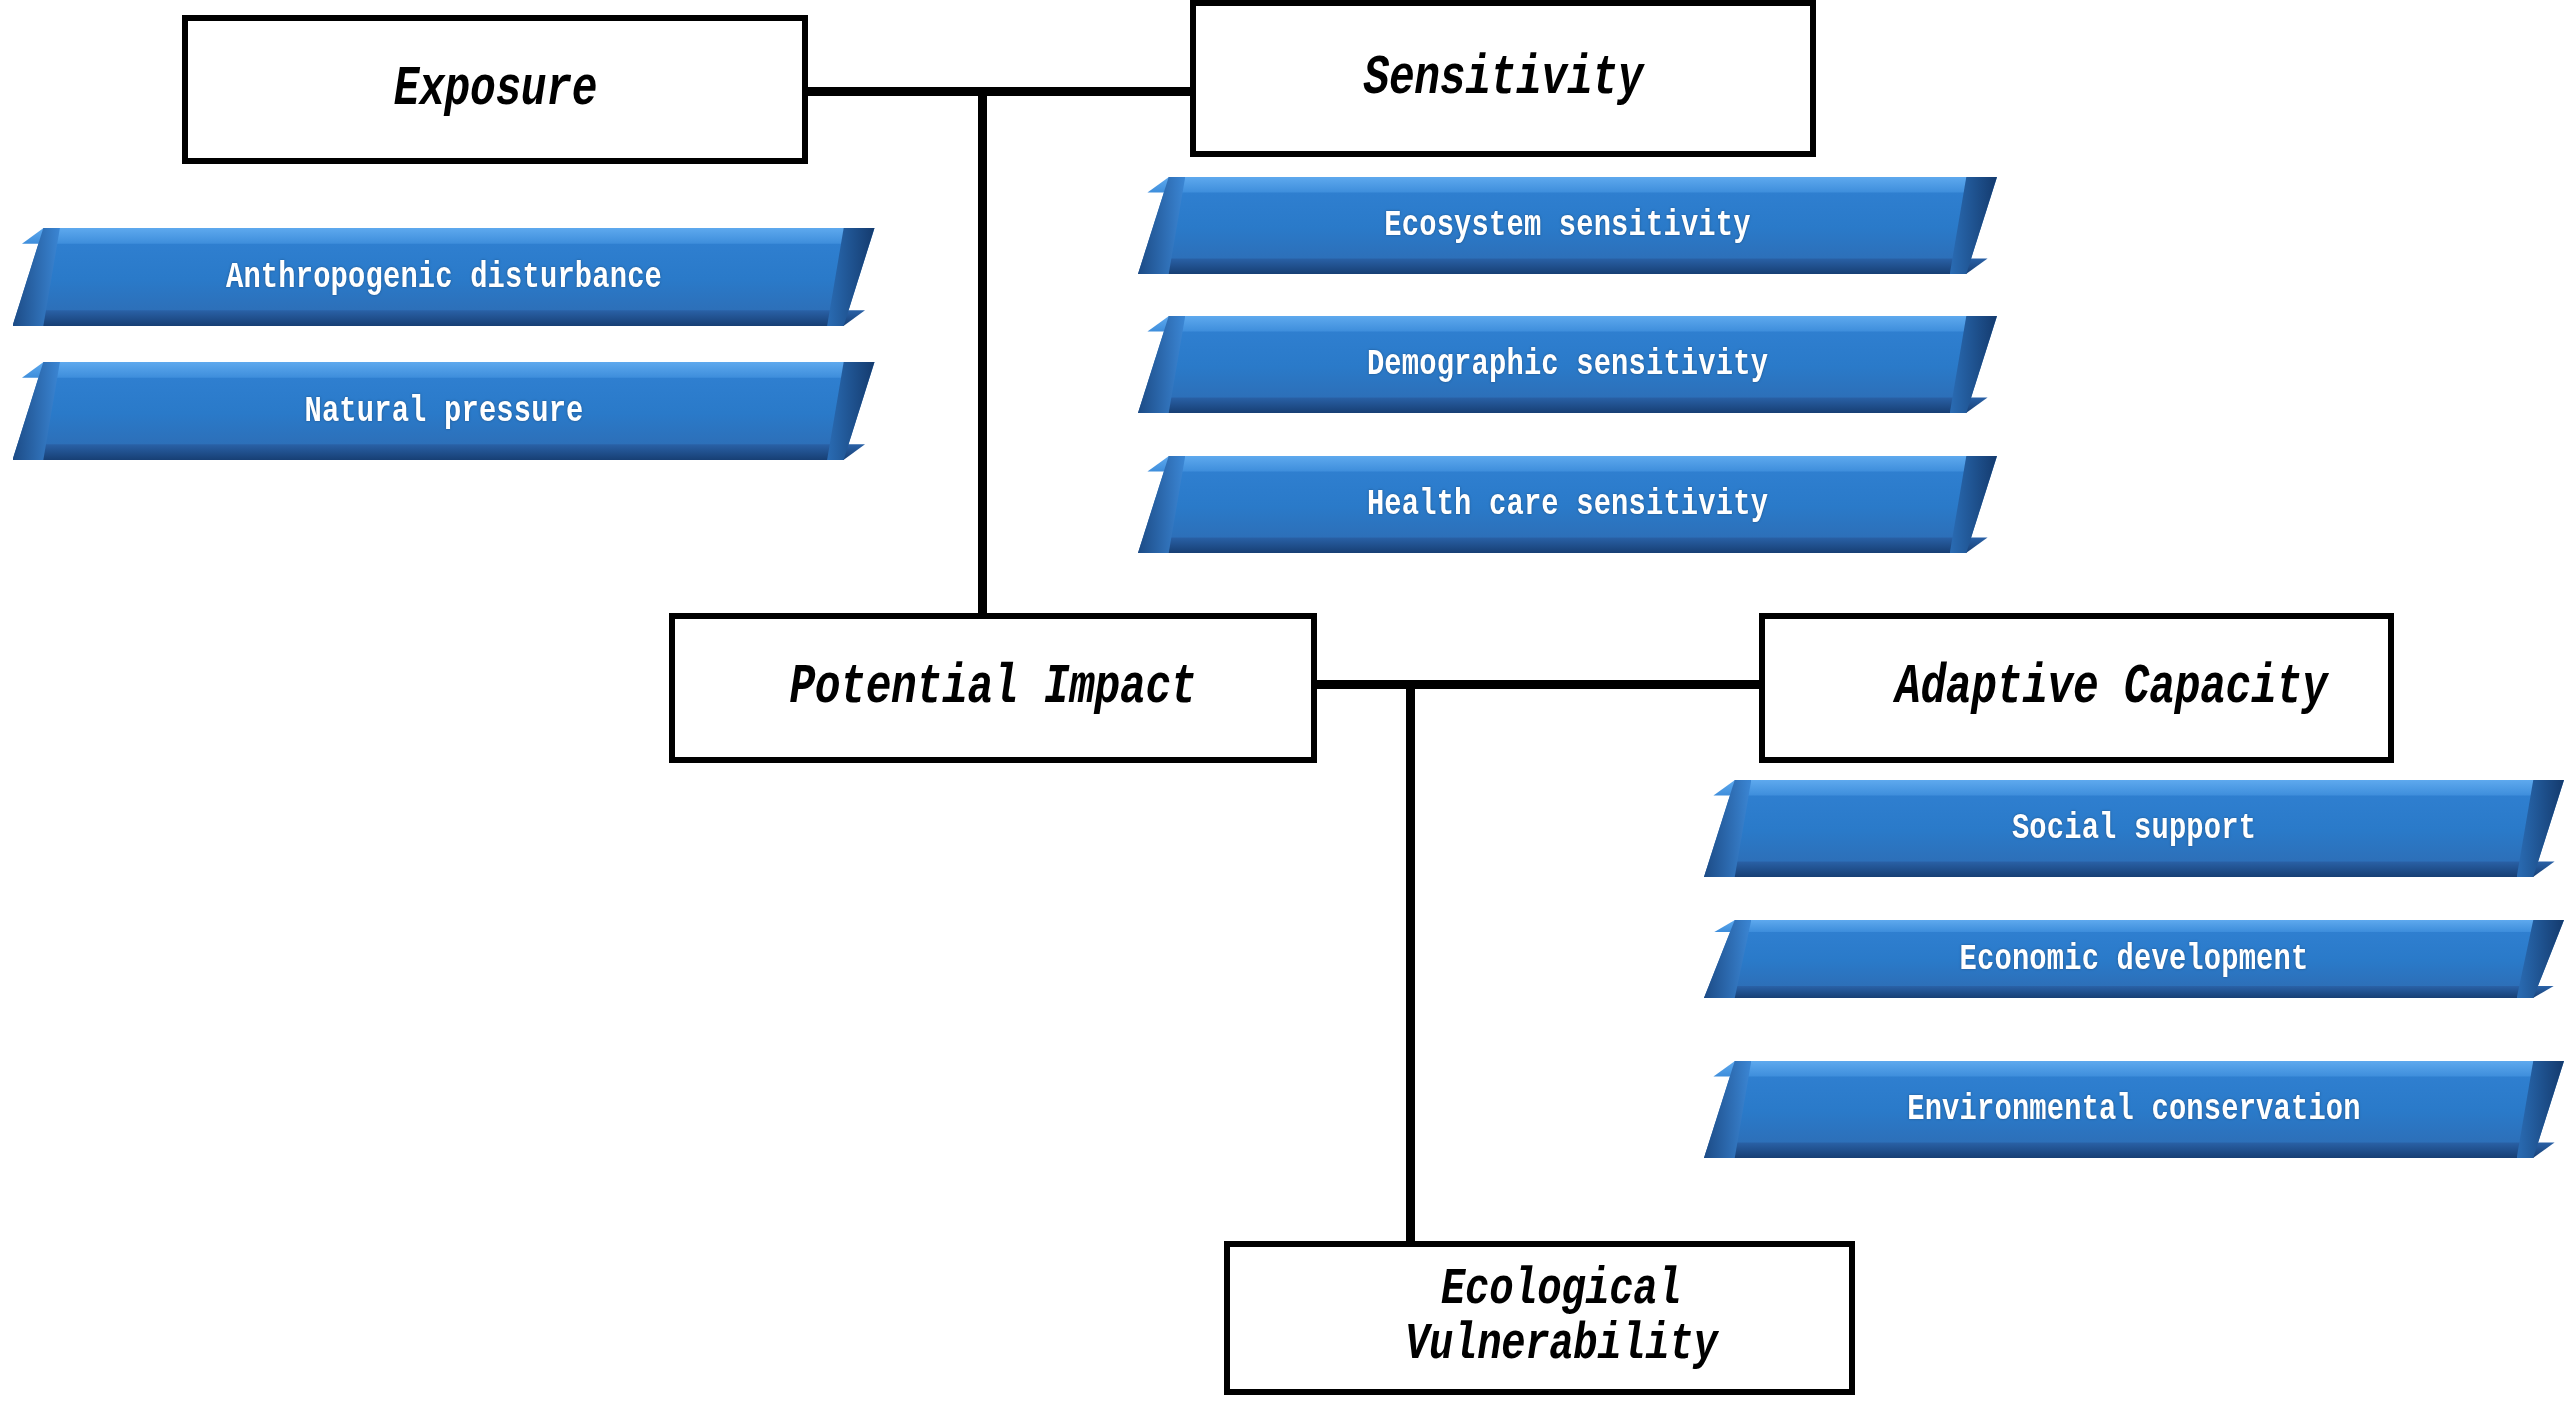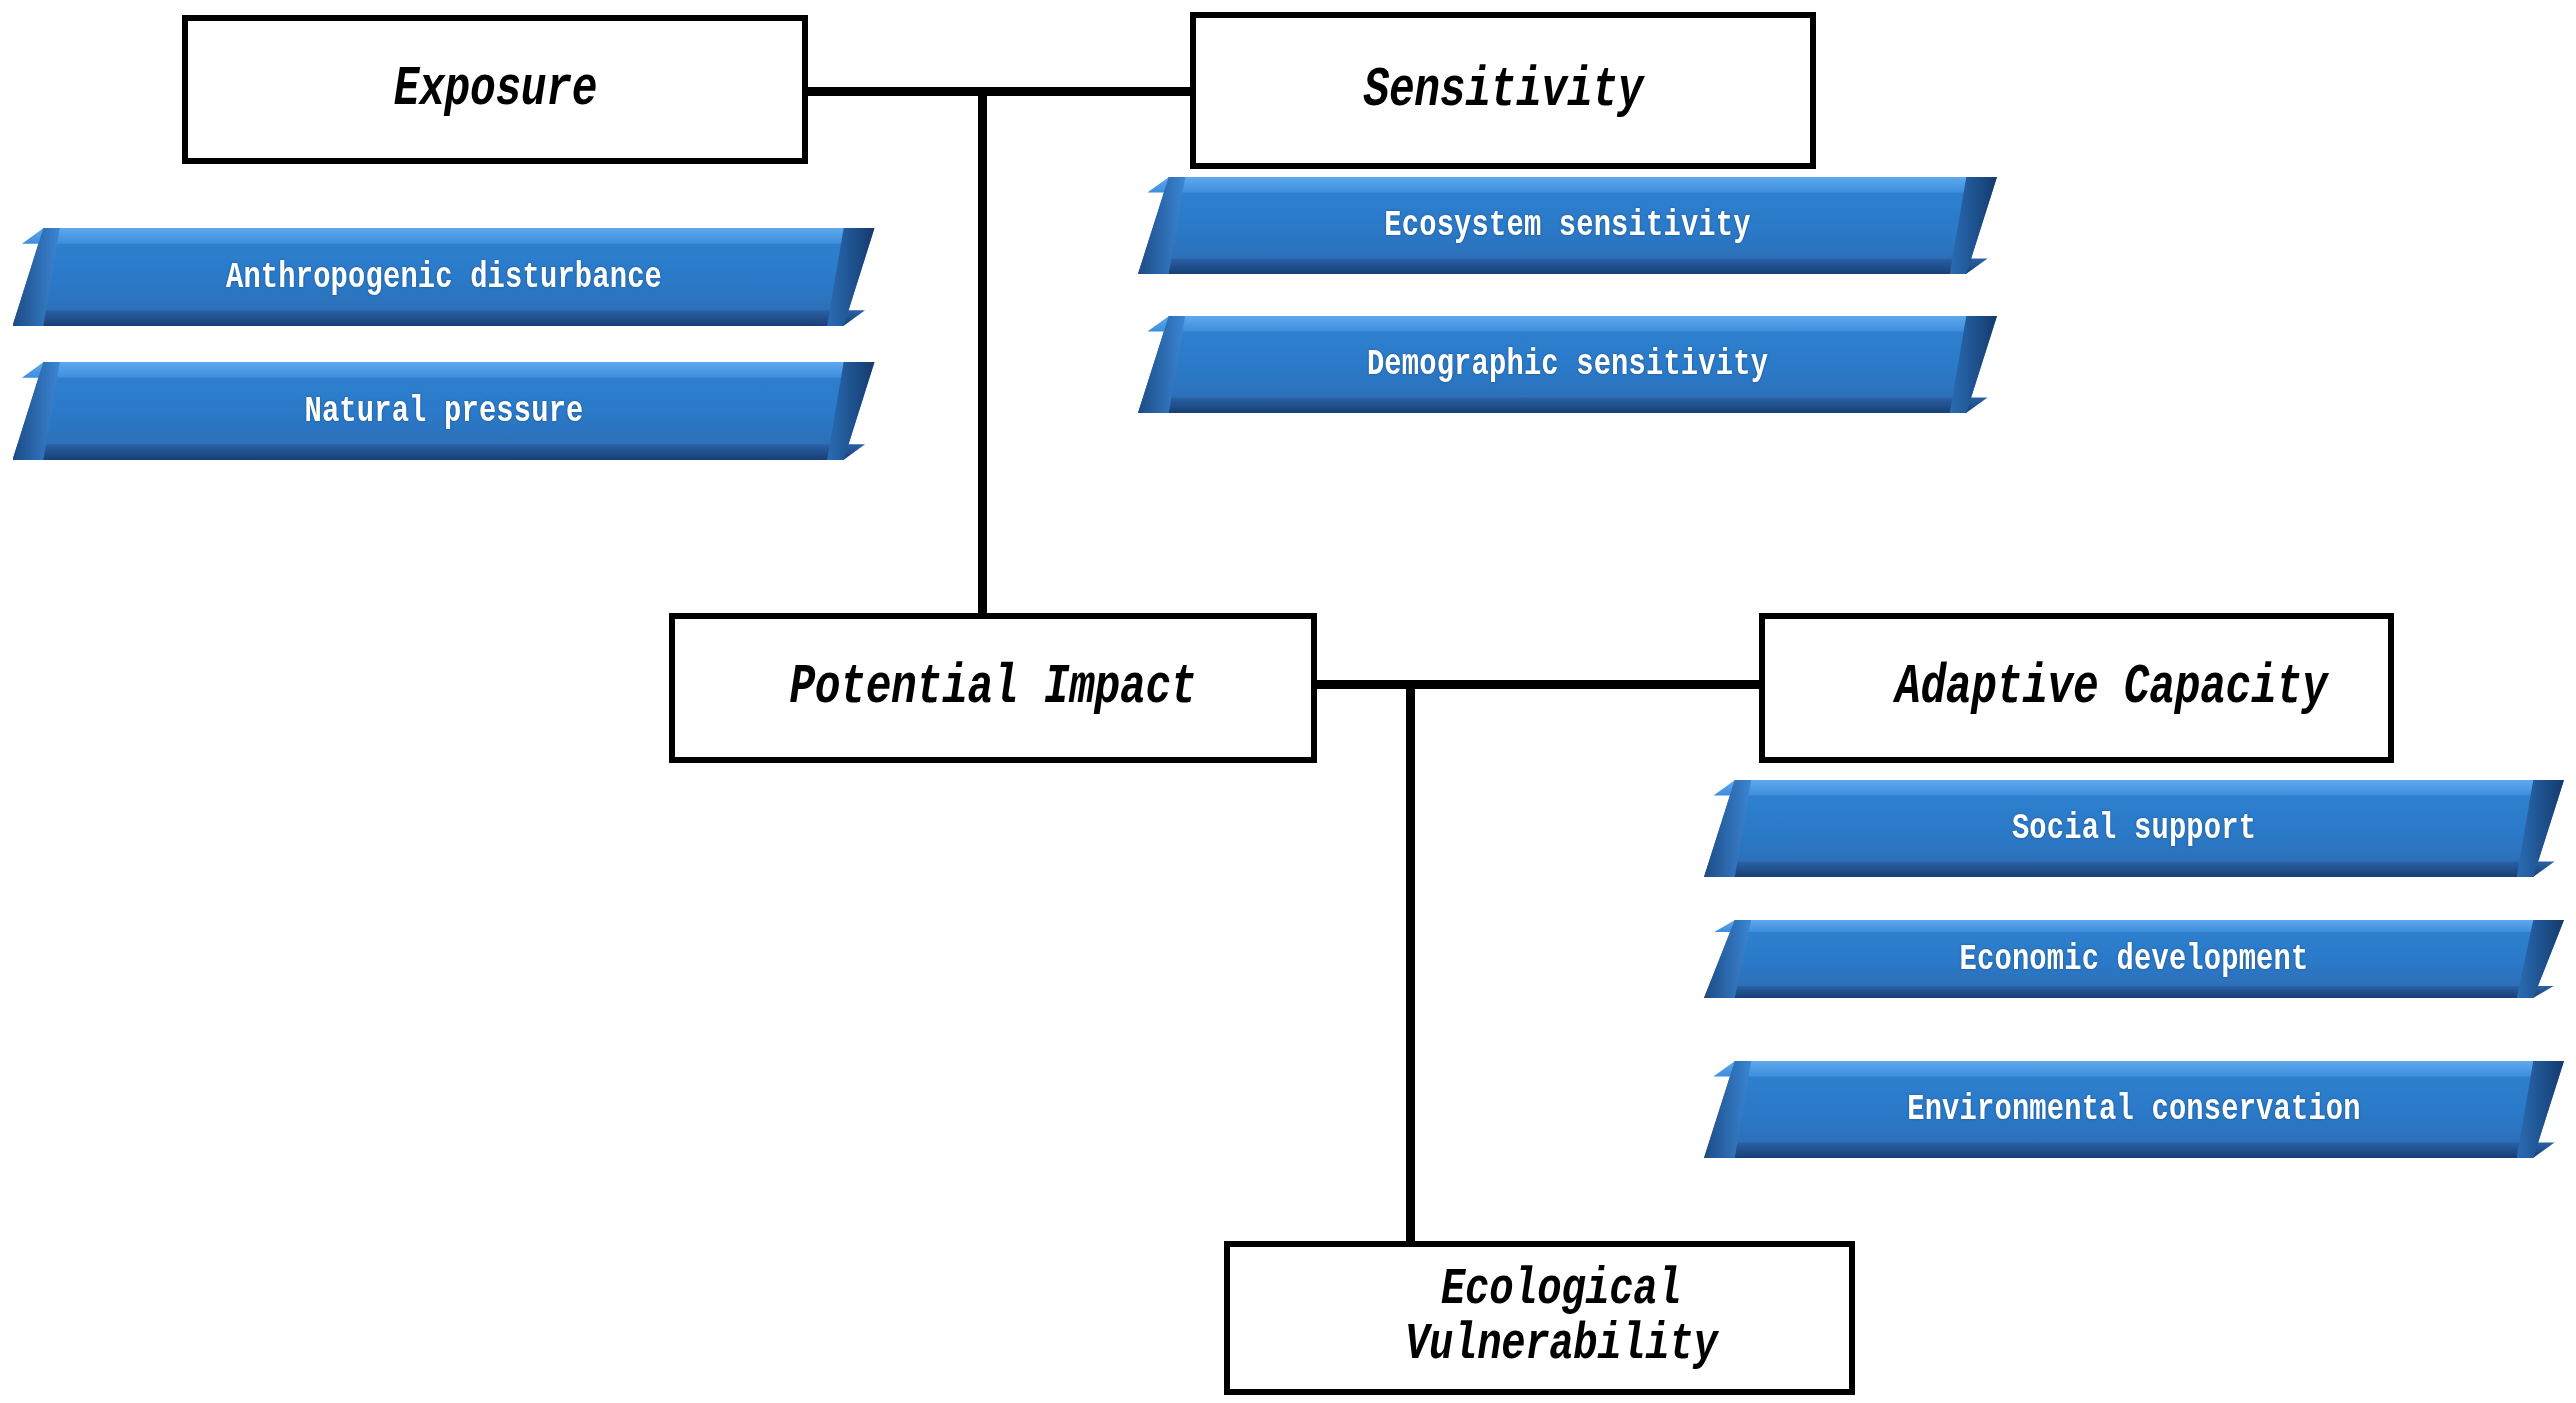--- a/index.html
+++ b/index.html
@@ -53,21 +53,21 @@
   <div class="ln" style="left:1317px;top:680px;width:98px;height:9px;"></div>
 
   <div class="ln" style="left:1406px;top:680px;width:358px;height:9px;"></div>
 
   <div class="ln" style="left:1406px;top:680px;width:9px;height:565px;"></div>
 
   <div class="cbox" style="left:182px;top:15px;width:626px;height:149px;">
     <span class="ctext" style="font-size:55px;">Exposure</span>
   </div>
 
-  <div class="cbox" style="left:1190px;top:12px;width:626px;height:157px;">
+  <div class="cbox" style="left:1190px;top:0;width:626px;height:157px;">
     <span class="ctext" style="font-size:55px;">Sensitivity</span>
   </div>
 
   <div class="cbox" style="left:669px;top:613px;width:648px;height:150px;">
     <span class="ctext" style="font-size:55px;">Potential Impact</span>
   </div>
 
   <div class="cbox" style="left:1759px;top:613px;width:635px;height:150px;justify-content:flex-end;">
     <span class="ctext" style="font-size:55px;">Adaptive Capacity</span>
   </div>
@@ -106,20 +106,28 @@
 
   <div class="pg" style="left:1138px;top:316px;width:859px;height:97px;">
     <div class="face"></div>
     <div class="top"></div>
     <div class="bot"></div>
     <div class="lft"></div>
     <div class="rgt"></div>
     <div class="plabel">Demographic sensitivity</div>
   </div>
 
+  <div class="pg" style="left:1138px;top:456px;width:859px;height:97px;">
+    <div class="face"></div>
+    <div class="top"></div>
+    <div class="bot"></div>
+    <div class="lft"></div>
+    <div class="rgt"></div>
+    <div class="plabel">Health care sensitivity</div>
+  </div>
 
   <div class="pg" style="left:1704px;top:780px;width:860px;height:97px;">
     <div class="face"></div>
     <div class="top"></div>
     <div class="bot"></div>
     <div class="lft"></div>
     <div class="rgt"></div>
     <div class="plabel">Social support</div>
   </div>
 

